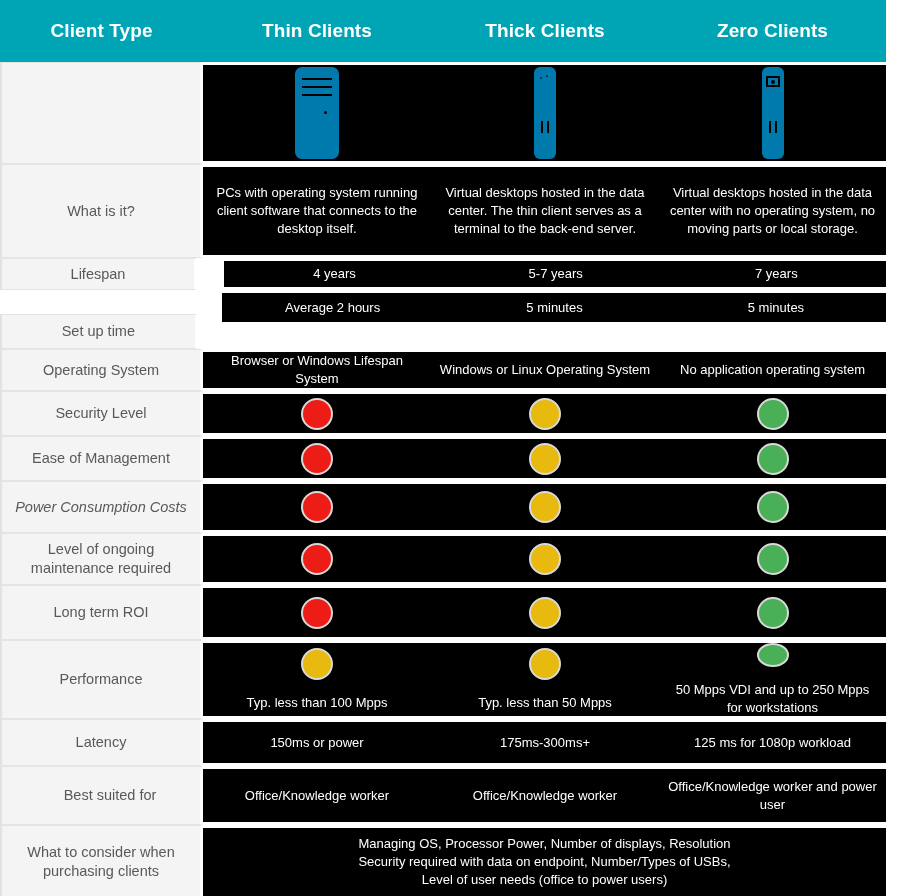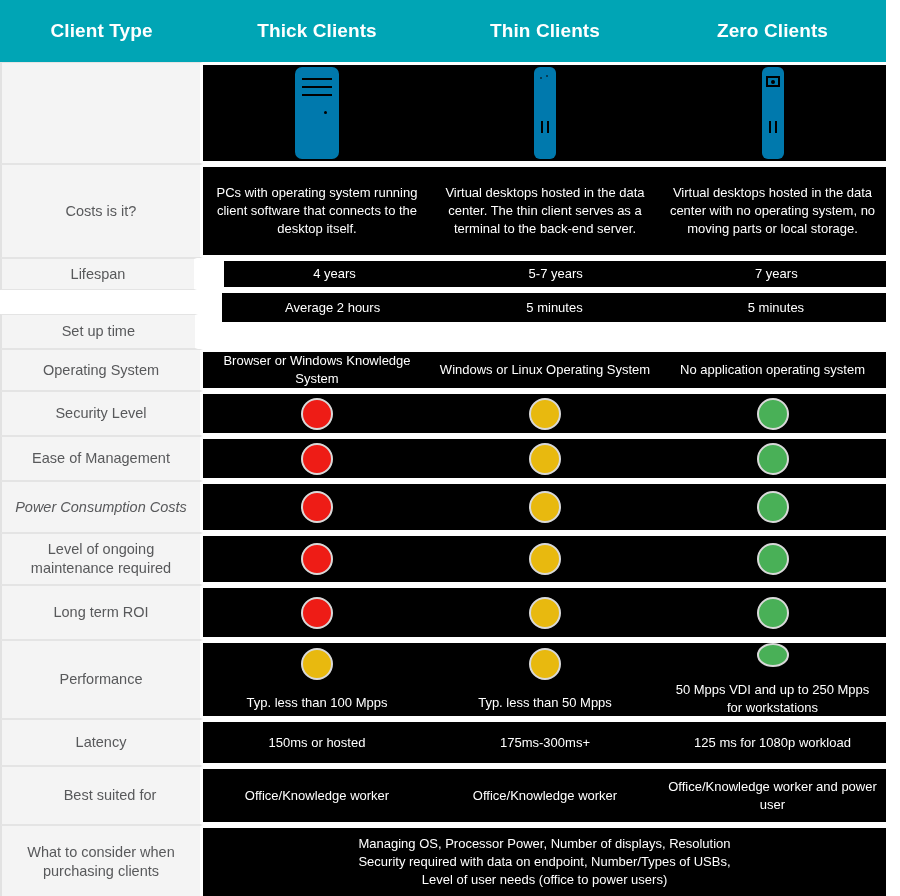--- a/index.html
+++ b/index.html
@@ -199,22 +199,22 @@
 
   .multi { font-size: 13px; line-height: 18px; }
 </style>
 </head>
 <body>
 
 <div class="sheet">
 
   <div class="header-row">
     <div class="header-cell h-label">Client Type</div>
+    <div class="header-cell h-thin">Thin Clients</div>
     <div class="header-cell h-thick">Thick Clients</div>
-    <div class="header-cell h-thin">Thin Clients</div>
     <div class="header-cell h-zero">Zero Clients</div>
   </div>
 
   <div class="body-wrap">
 
     <div class="row icon-row">
       <div class="lcell" style="height:102px;"></div>
       <div class="dcell c1" style="height:102px;">
         <span class="tower">
           <i class="ln l1"></i>
@@ -239,21 +239,21 @@
           <span class="bars">
               <i></i>
               <i></i>
             </span>
         </span>
       </div>
       <div class="gutter"></div>
     </div>
 
     <div class="row">
-      <div class="lcell" style="height:94px;">Costs is it?</div>
+      <div class="lcell" style="height:94px;">What is it?</div>
       <div class="dcell c1 multi" style="height:94px;">PCs with operating system running client software that connects to the desktop itself.</div>
       <div class="dcell c2 multi" style="height:94px;">Virtual desktops hosted in the data center. The thin client serves as a terminal to the back-end server.</div>
       <div class="dcell c3 multi" style="height:94px;">Virtual desktops hosted in the data center with no operating system, no moving parts or local storage.</div>
       <div class="gutter"></div>
     </div>
 
     <div class="row">
       <div class="lcell" style="height:32px;">Lifespan</div>
       <div class="dcell c1" style="height:32px;margin-left:27px;">4 years</div>
       <div class="dcell c2" style="height:32px;">5-7 years</div>
@@ -264,21 +264,21 @@
     <div class="row">
       <div class="lcell" style="height:35px;margin-top:24px;">Set up time</div>
       <div class="dcell c1" style="height:35px;margin-left:24px;">Average 2 hours</div>
       <div class="dcell c2" style="height:35px;">5 minutes</div>
       <div class="dcell c3" style="height:35px;">5 minutes</div>
       <div class="gutter"></div>
     </div>
 
     <div class="row">
       <div class="lcell" style="height:42px;">Operating System</div>
-      <div class="dcell c1 multi" style="height:42px;">Browser or Windows Knowledge System</div>
+      <div class="dcell c1 multi" style="height:42px;">Browser or Windows Lifespan System</div>
       <div class="dcell c2 multi" style="height:42px;text-align:center;">Windows or Linux Operating System</div>
       <div class="dcell c3 multi" style="height:42px;">No application operating system</div>
       <div class="gutter"></div>
     </div>
 
     <div class="row">
       <div class="lcell" style="height:45px;">Security Level</div>
       <div class="dcell c1" style="height:45px;">
         <span class="dot-lg" style="background: rgb(238, 28, 22);"></span>
       </div>
@@ -359,21 +359,21 @@
       </div>
       <div class="dcell c3" style="height:79px;">
         <span class="dot-lg perf-dot" style="background: rgb(73, 176, 87);"></span>
         <span class="perf-text">50 Mpps VDI and up to 250 Mpps for workstations</span>
       </div>
       <div class="gutter"></div>
     </div>
 
     <div class="row">
       <div class="lcell" style="height:47px;">Latency</div>
-      <div class="dcell c1" style="height:47px;">150ms or hosted</div>
+      <div class="dcell c1" style="height:47px;">150ms or power</div>
       <div class="dcell c2" style="height:47px;">175ms-300ms+</div>
       <div class="dcell c3" style="height:47px;">125 ms for 1080p workload</div>
       <div class="gutter"></div>
     </div>
 
     <div class="row">
       <div class="lcell" style="height:59px;padding-left:24px;">Best suited for</div>
       <div class="dcell c1 multi" style="height:59px;">Office/Knowledge worker</div>
       <div class="dcell c2 multi" style="height:59px;">Office/Knowledge worker</div>
       <div class="dcell c3 multi" style="height:59px;">Office/Knowledge worker and power user</div>

